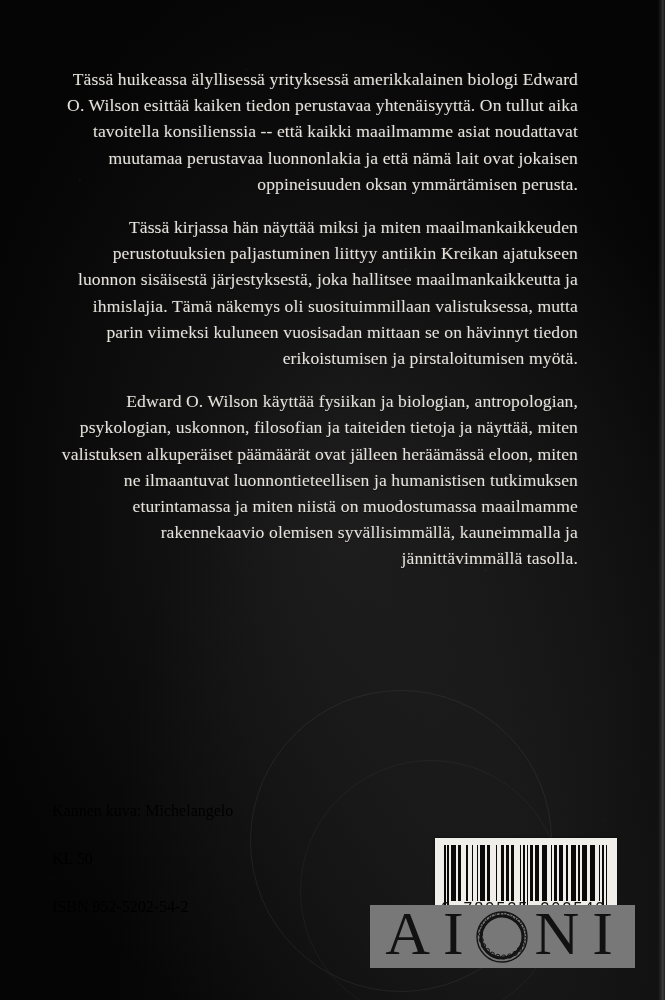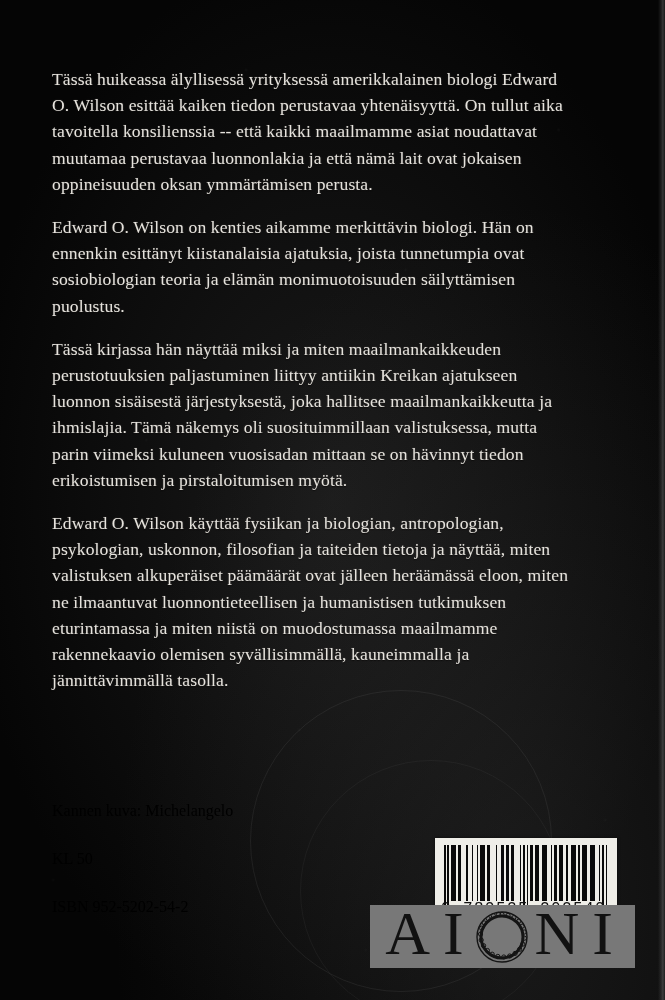--- a/index.html
+++ b/index.html
@@ -75,20 +75,21 @@
     top: 66px;
     width: 526px;
   }
   .blurb p {
     margin: 0 0 17px 0;
     color: #e6e3dd;
     font-size: 17.6px;
     line-height: 26.2px;
     letter-spacing: 0.1px;
     text-shadow: 0 0 2px rgba(210,205,195,0.25), 0 1px 1px rgba(0,0,0,0.9);
+    text-align: right;
   }
   .meta-cover   { top: 802px; }
   .meta-kl      { top: 850px; }
   .meta-isbn    { top: 898px; }
   .meta-cover, .meta-kl, .meta-isbn { position: absolute; left: 52px; }
 
   
   .barcode-box {
     position: absolute;
     left: 435px;
@@ -163,21 +164,20 @@
 <body>
 
 <div id="cover">
 
   <div class="edge-right"></div>
   <div class="ghost-arc"></div>
   <div class="ghost-arc2"></div>
 
   <div class="blurb">
     <p>Tässä huikeassa älyllisessä yrityksessä amerikkalainen biologi Edward O. Wilson esittää kaiken tiedon perustavaa yhtenäisyyttä. On tullut aika tavoitella konsilienssia -- että kaikki maailmamme asiat noudattavat muutamaa perustavaa luonnonlakia ja että nämä lait ovat jokaisen oppineisuuden oksan ymmärtämisen perusta.</p>
-    <p>Edward O. Wilson on kenties aikamme merkittävin biologi. Hän on ennenkin esittänyt kiistanalaisia ajatuksia, joista tunnetumpia ovat sosiobiologian teoria ja elämän monimuotoisuuden säilyttämisen puolustus.</p>
     <p>Tässä kirjassa hän näyttää miksi ja miten maailmankaikkeuden perustotuuksien paljastuminen liittyy antiikin Kreikan ajatukseen luonnon sisäisestä järjestyksestä, joka hallitsee maailmankaikkeutta ja ihmislajia. Tämä näkemys oli suosituimmillaan valistuksessa, mutta parin viimeksi kuluneen vuosisadan mittaan se on hävinnyt tiedon erikoistumisen ja pirstaloitumisen myötä.</p>
     <p>Edward O. Wilson käyttää fysiikan ja biologian, antropologian, psykologian, uskonnon, filosofian ja taiteiden tietoja ja näyttää, miten valistuksen alkuperäiset päämäärät ovat jälleen heräämässä eloon, miten ne ilmaantuvat luonnontieteellisen ja humanistisen tutkimuksen eturintamassa ja miten niistä on muodostumassa maailmamme rakennekaavio olemisen syvällisimmällä, kauneimmalla ja jännittävimmällä tasolla.</p>
   </div>
 
   <div class="meta-cover">Kannen kuva: Michelangelo</div>
   <div class="meta-kl">KL 50</div>
   <div class="meta-isbn">ISBN 952-5202-54-2</div>
 
   <div class="barcode-box">
     <div class="barcode-bars" id="barcode-bars">

